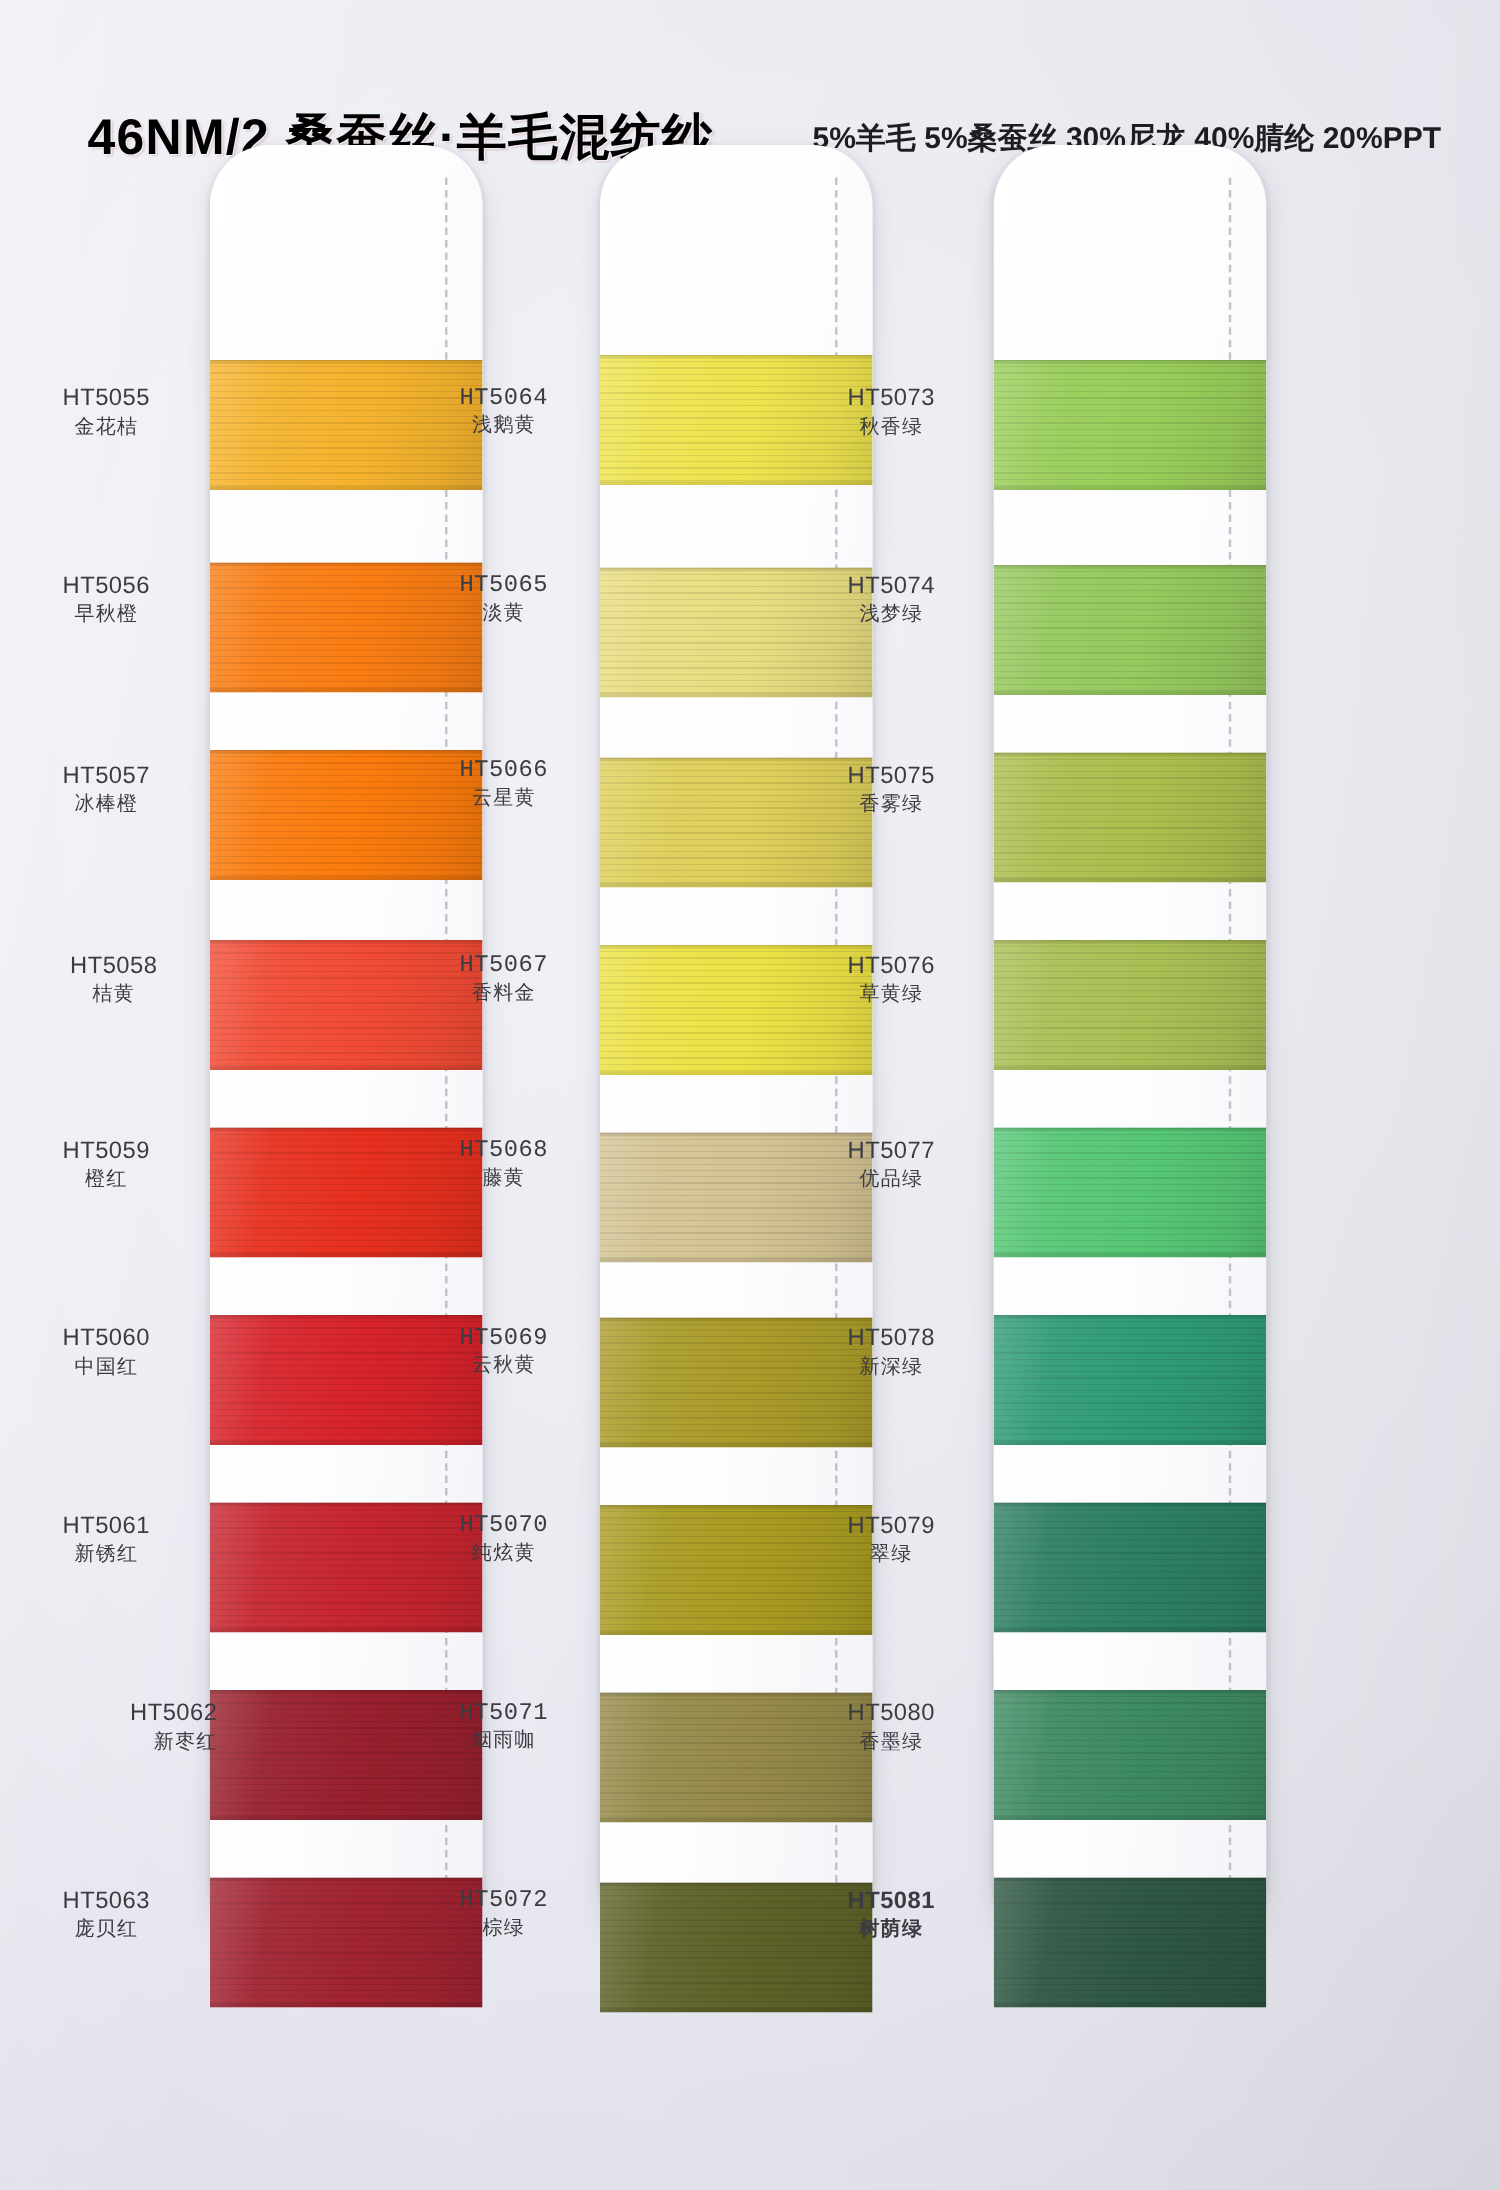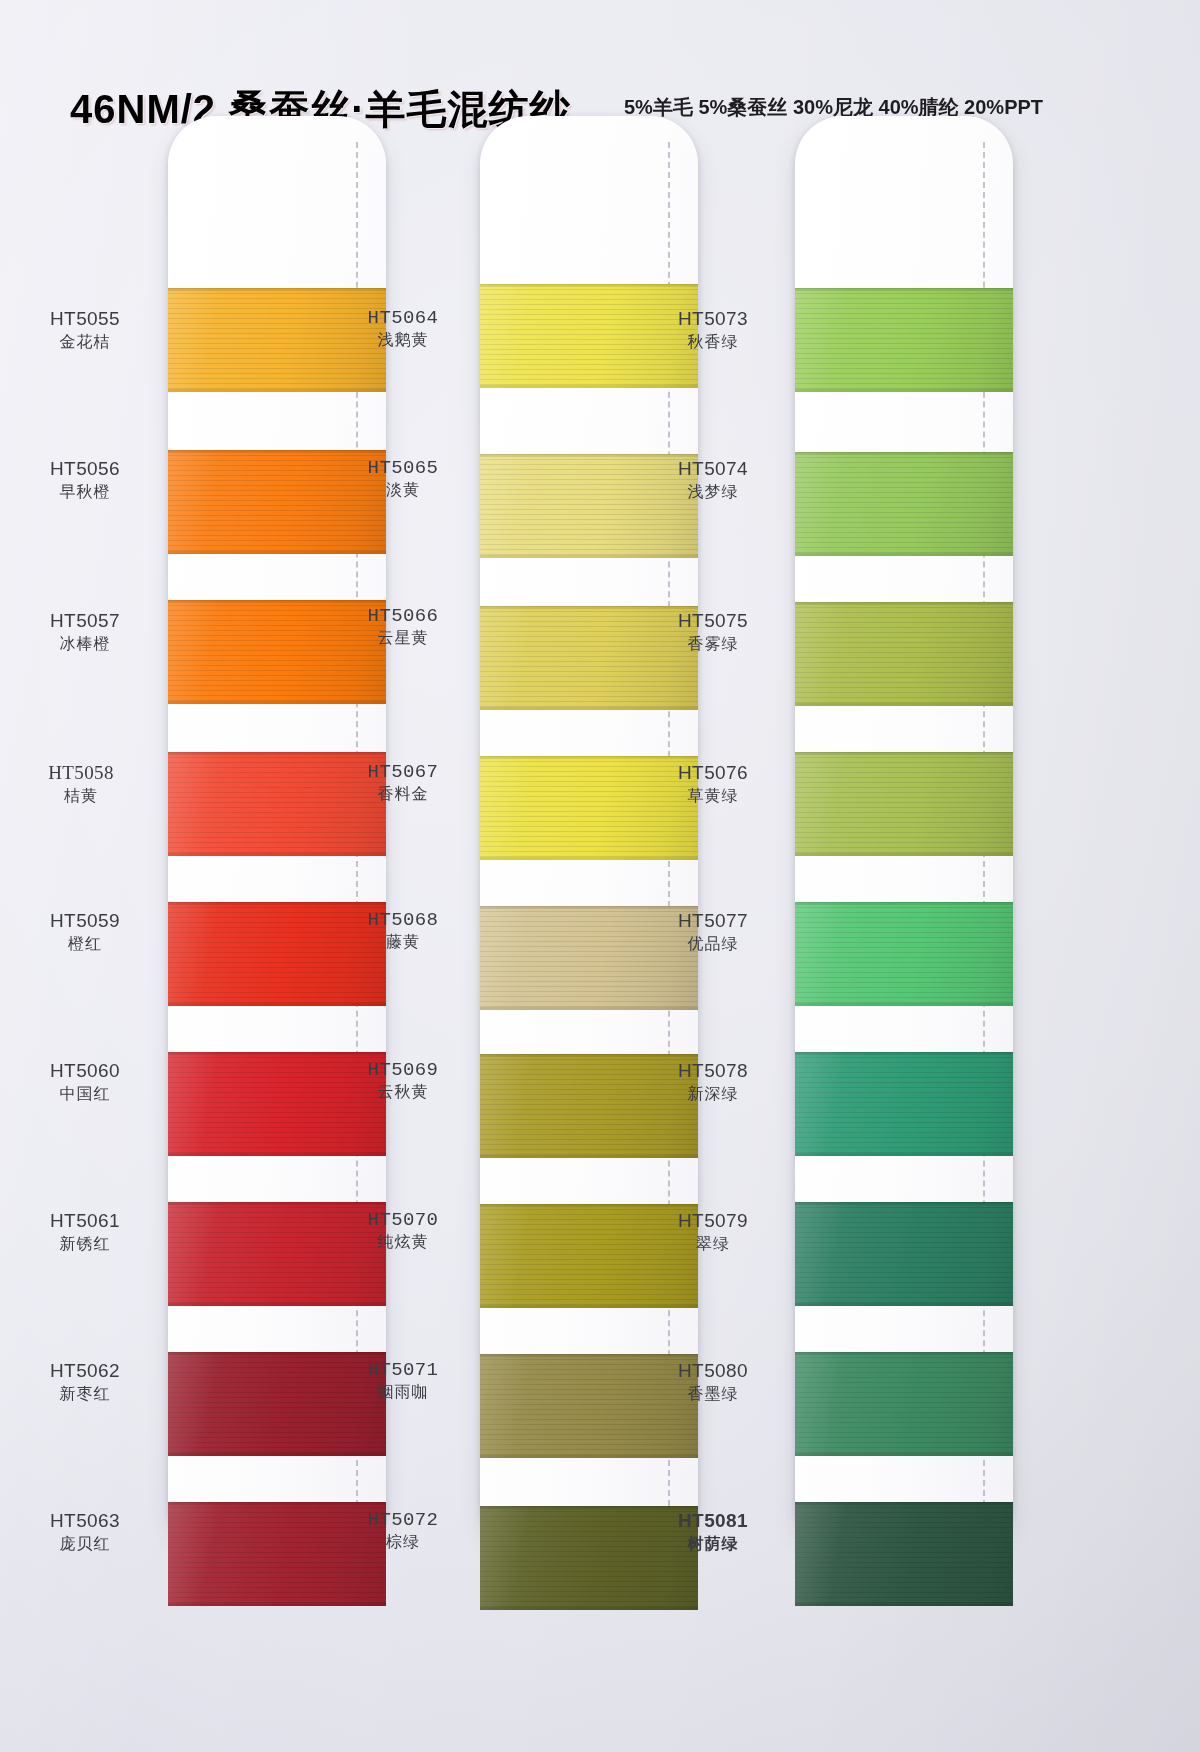--- a/index.html
+++ b/index.html
@@ -29,22 +29,22 @@
   .title{
     position:absolute;left:70px;top:44px;
     font-size:40px;font-weight:bold;
     letter-spacing:1px;
     color:#000000;
     text-shadow:1px 1px 0 rgba(255,255,255,.7), 2px 2px 2px rgba(170,90,115,.28);
     white-space:nowrap;
     font-family:"Liberation Sans","DejaVu Sans",sans-serif;
   }
   .composition{
-    position:absolute;left:624px;top:56px;
-    font-size:20px;font-weight:bold;color:#1e1e22;
+    position:absolute;left:650px;top:56px;
+    font-size:24px;font-weight:bold;color:#1e1e22;
     white-space:nowrap;
     letter-spacing:0px;
   }
 
   
   .col{
     position:absolute;top:116px;width:400px;height:1440px;
   }
   .col-0{left:0px;}
   .col-1{left:320px;}
@@ -173,21 +173,21 @@
         <span class="code">HT5057</span>
         <span class="name">冰棒橙</span>
       </div>
       <div class="swatch" style="left: 168px; top: 636px;">
         <div class="yarn" style="background: rgb(242, 75, 53);"></div>
         <div class="threads"></div>
         <div class="sheen"></div>
         <div class="edge top"></div>
         <div class="edge bot"></div>
       </div>
-      <div class="label" style="left: 6px; top: 644px; font-family: Liberation Serif, serif;">
+      <div class="label" style="left: 16px; top: 644px;">
         <span class="code">HT5058</span>
         <span class="name">桔黄</span>
       </div>
       <div class="swatch" style="left: 168px; top: 786px;">
         <div class="yarn" style="background: rgb(232, 48, 31);"></div>
         <div class="threads"></div>
         <div class="sheen"></div>
         <div class="edge top"></div>
         <div class="edge bot"></div>
       </div>
@@ -217,21 +217,21 @@
         <span class="code">HT5061</span>
         <span class="name">新锈红</span>
       </div>
       <div class="swatch" style="left: 168px; top: 1236px;">
         <div class="yarn" style="background: rgb(153, 32, 46);"></div>
         <div class="threads"></div>
         <div class="sheen"></div>
         <div class="edge top"></div>
         <div class="edge bot"></div>
       </div>
-      <div class="label" style="left: 10px; top: 1242px;">
+      <div class="label" style="left: 24px; top: 1242px; text-align: right;">
         <span class="code">HT5062</span>
         <span class="name">新枣红</span>
       </div>
       <div class="swatch" style="left: 168px; top: 1386px;">
         <div class="yarn" style="background: rgb(161, 35, 49);"></div>
         <div class="threads"></div>
         <div class="sheen"></div>
         <div class="edge top"></div>
         <div class="edge bot"></div>
       </div>

